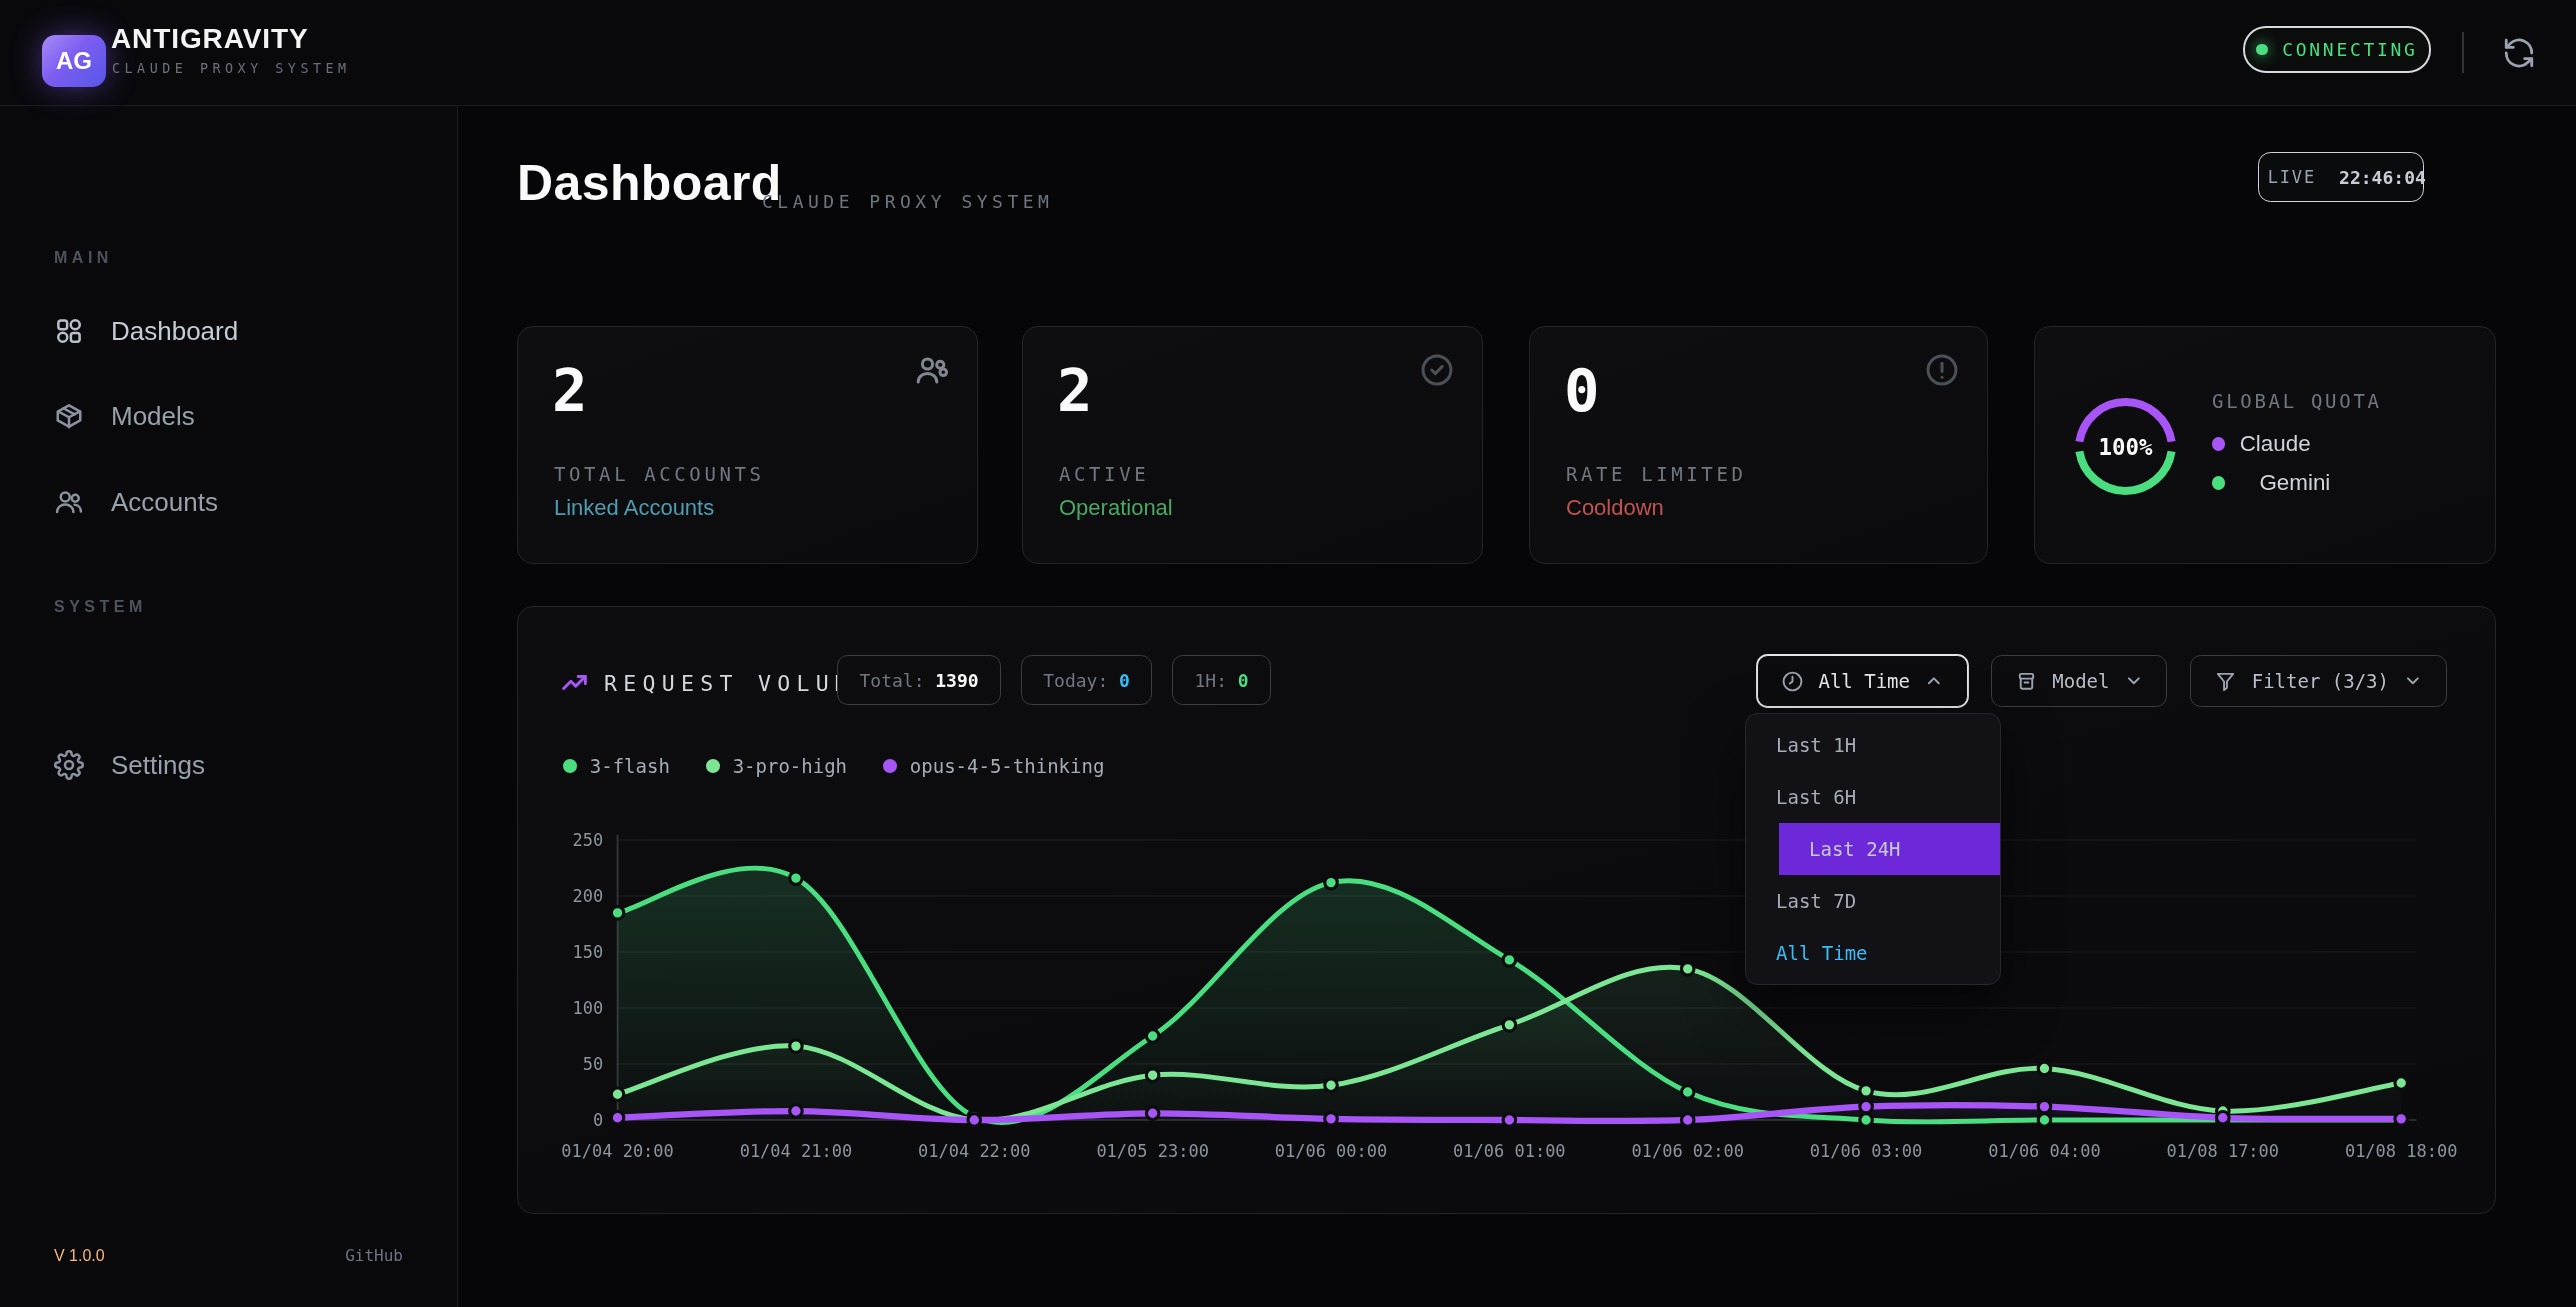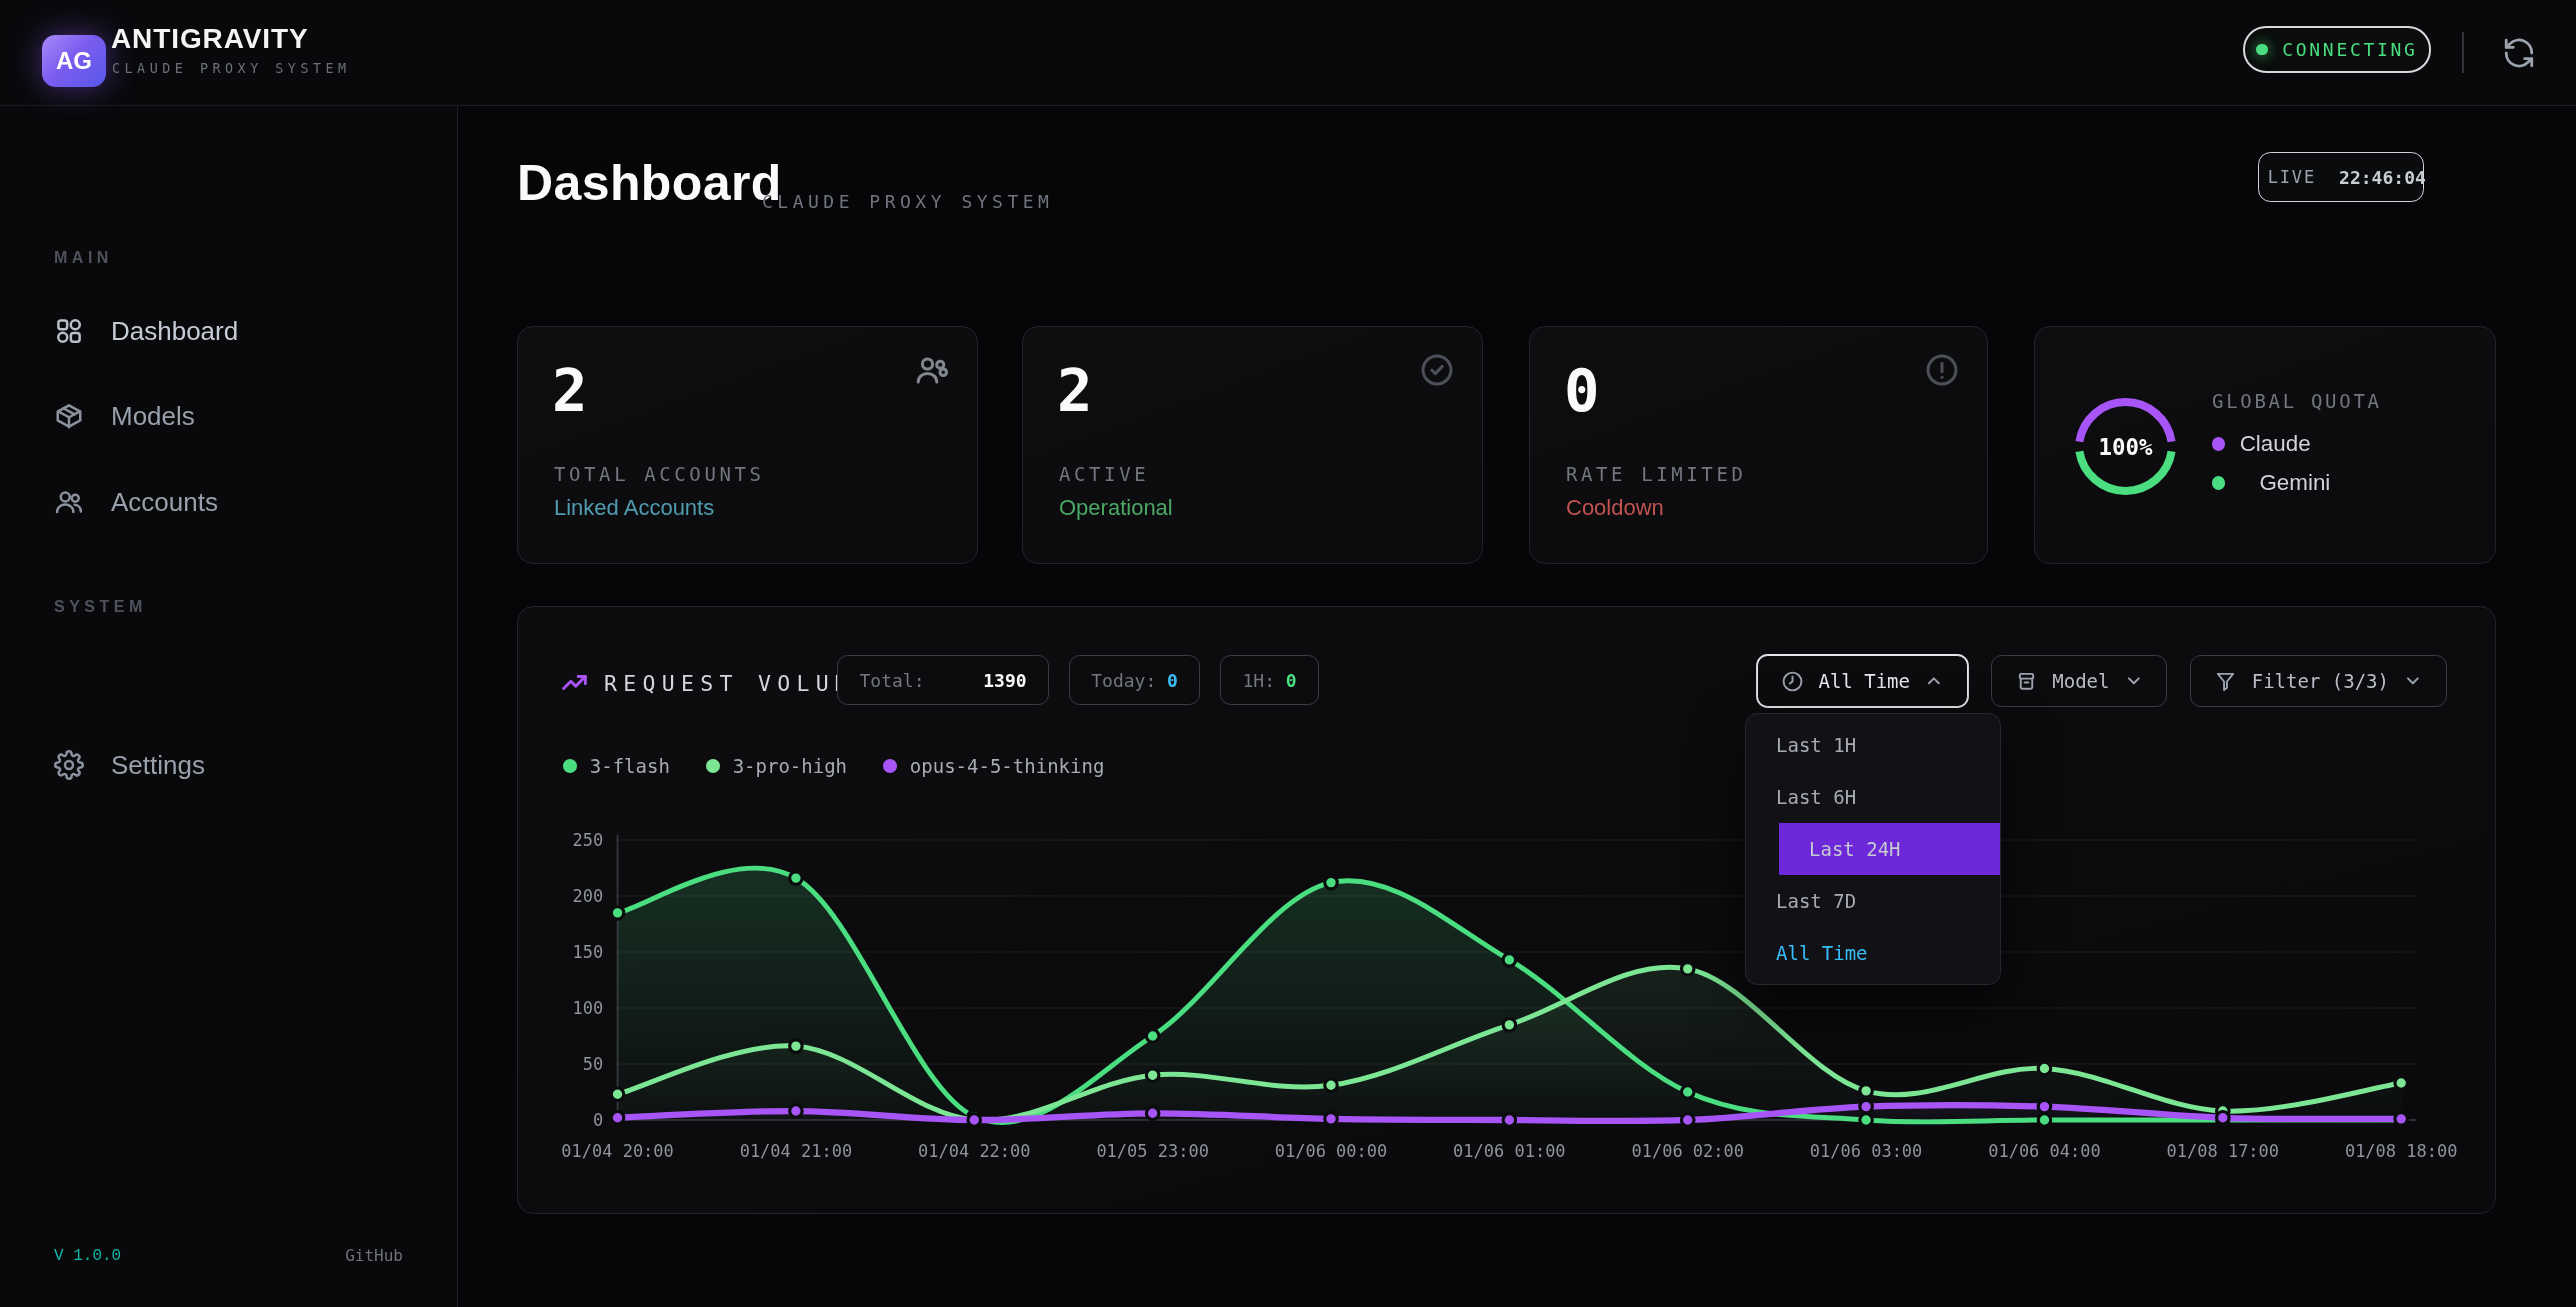--- a/index.html
+++ b/index.html
@@ -22,21 +22,21 @@
   .head-divider { position:absolute; left:2462px; top:32px; width:1.8px; height:41px; background:#333338; }
   .refresh-btn { position:absolute; left:2496px; top:30px; width:45px; height:45px; display:flex; align-items:center; justify-content:center; color:#9ca3af; cursor:pointer; }
 
   
   .sidebar { position:absolute; left:0; top:106px; width:458px; height:1202px; background:#09090c; border-right:1.8px solid #1b1b20; z-index:20; }
   .side-section { position:absolute; left:54px; font-size:16px; font-weight:bold; letter-spacing:4.5px; color:#4d525c; }
   .side-item { position:absolute; left:54px; width:358px; height:52px; display:flex; align-items:center; gap:27px; color:#98a0ab; font-size:26px; cursor:pointer; }
   .side-item .icn { width:30px; height:30px; flex:0 0 30px; color:#8b929e; }
   .side-item.active { color:#c6ccd6; }
   .side-item.active .icn { color:#b9bfc9; }
-  .side-foot-left  { position:absolute; left:54px;  bottom:43px; font-family:Liberation Mono, monospace; font-size:16px; color:#14b8a6; }
+  .side-foot-left  { position:absolute; left:54px;  bottom:43px; font-family:Liberation Sans, sans-serif; font-size:16px; color:#fdba74; }
   .side-foot-right { position:absolute; right:54px; bottom:43px; font-family:"DejaVu Sans Mono",monospace; font-size:16px; color:#6d727c; cursor:pointer; }
 
   
   .page-title { position:absolute; left:517px; top:154px; font-size:50px; font-weight:bold; color:#fafafa; letter-spacing:0.4px; }
   .page-sub   { position:absolute; left:762px; top:191px; font-family:"DejaVu Sans Mono",monospace; font-size:18px; color:#6f747e; letter-spacing:4.5px; }
   .live-badge { position:absolute; left:2258px; top:152px; width:166px; height:50px; border:1.8px solid #d2d4d9; border-radius:12.5px;
                 background:#0a0b0d; display:flex; align-items:center; justify-content:center; gap:11.6px; }
   .live-dot { width:11.6px; height:11.6px; border-radius:50%; background:#4ade80; box-shadow:0 0 10.7px rgba(74,222,128,.9); }
   .live-label { font-family:"DejaVu Sans Mono",monospace; font-size:17px; color:#9ca3af; letter-spacing:1.8px; }
   .live-sep { width:7.2px; height:7.2px; border-radius:50%; background:#4b4e56; }
@@ -247,21 +247,21 @@
     <svg viewBox="0 0 24 24" width="29" height="29" fill="none" stroke="currentColor" stroke-width="2.4" stroke-linecap="round" stroke-linejoin="round">
       <path d="m3 17 6-6 4 4 8-8"></path>
         <path d="M15 7h6v6"></path>
     </svg>
   </span>
   <div class="cc-title">REQUEST VOLUME</div>
 
   <div class="cc-badges">
     <div class="cc-badge">
       <span>Total:</span>
-      <b style="color:#fafafa;margin-left:48px;">1390</b>
+      <b style="color:#fafafa;">1390</b>
     </div>
     <div class="cc-badge">
       <span>Today:</span>
       <b style="color:#38bdf8;">0</b>
     </div>
     <div class="cc-badge">
       <span>1H:</span>
       <b style="color:#4ade80;">0</b>
     </div>
   </div>

